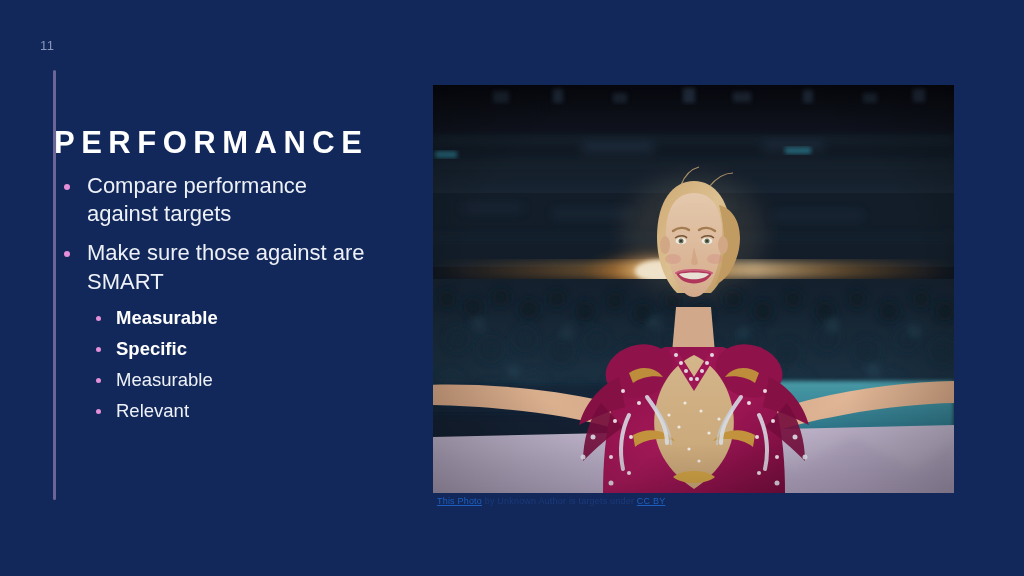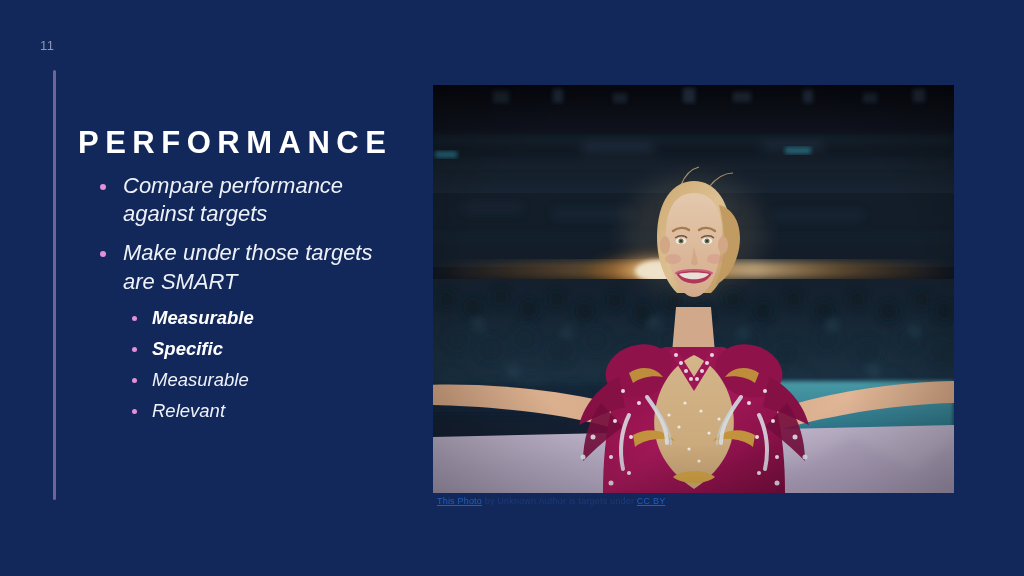--- a/index.html
+++ b/index.html
@@ -17,29 +17,29 @@
   }
 
   
   .accent-rule{
     position:absolute;left:53px;top:70px;width:3px;height:430px;
     background:#6d6596;border-radius:2px;
   }
 
   
   .content{
-    position:absolute;left:78px;top:126px;width:330px;
+    position:absolute;left:54px;top:126px;width:330px;
   }
   .title{
     font-size:31px;font-weight:bold;color:#ffffff;
     letter-spacing:6.5px;line-height:1.1;margin:0 0 12px 0;
     white-space:nowrap;
   }
 
-  ul.l1{list-style:none;margin:12px;padding:0;font-style:italic;}
+  ul.l1{list-style:none;margin:0;padding:0;}
   ul.l1 > li{
     position:relative;padding-left:33px;
     font-size:22px;line-height:1.28;color:#eef1f8;
     margin-bottom:11px;font-weight:400;
   }
   ul.l1 > li > .btxt{display:block;}
   ul.l1 > li .bullet{
     position:absolute;left:10px;top:.52em;
     width:6px;height:6px;border-radius:50%;background:#e58fd8;
   }
@@ -84,21 +84,21 @@
 
     <h1 class="title">PERFORMANCE</h1>
 
     <ul class="l1">
       <li>
         <span class="bullet"></span>
         <span class="btxt">Compare performance against targets</span>
       </li>
       <li>
         <span class="bullet"></span>
-        <span class="btxt">Make under those targets are SMART</span>
+        <span class="btxt">Make sure those against are SMART</span>
 
         <ul class="l2">
           <li class="strong">
             <span class="bullet"></span>
             <span class="btxt">Measurable</span>
           </li>
           <li class="strong">
             <span class="bullet"></span>
             <span class="btxt">Specific</span>
           </li>

